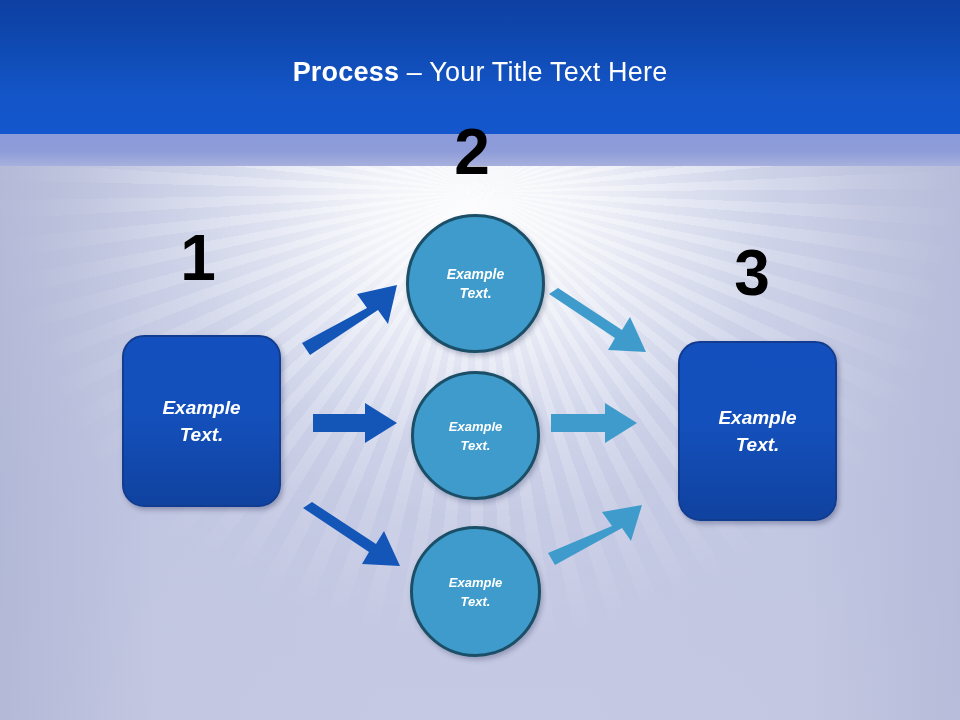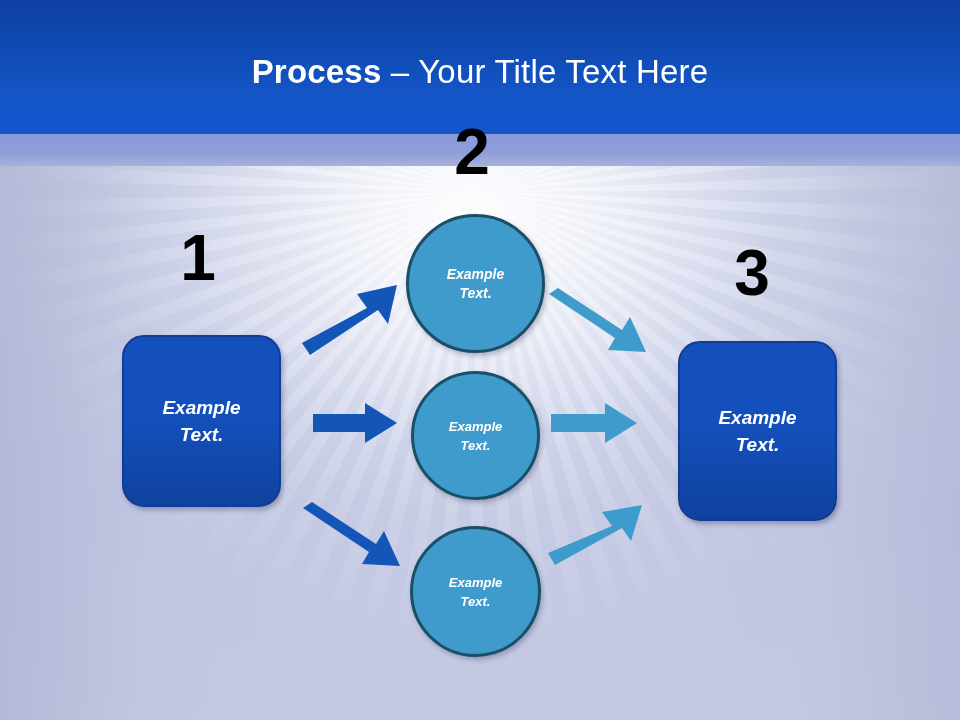--- a/index.html
+++ b/index.html
@@ -69,21 +69,21 @@
     left: 0; top: 134px;
     width: 960px; height: 32px;
     background: linear-gradient(to bottom, #8b9ad9 0%, #8e9dd9 55%, #a7b0dd 100%);
   }
   .slide-title {
     position: absolute;
     left: 0; top: 52px;
     width: 960px;
     text-align: center;
     color: #ffffff;
-    font-size: 33px;
+    font-size: 27px;
     line-height: 40px;
     letter-spacing: 0.2px;
     white-space: nowrap;
   }
   .slide-title .t-strong { font-weight: bold; }
   .slide-title .t-rest   { font-weight: normal; }
 
   
   .step-number {
     position: absolute;

